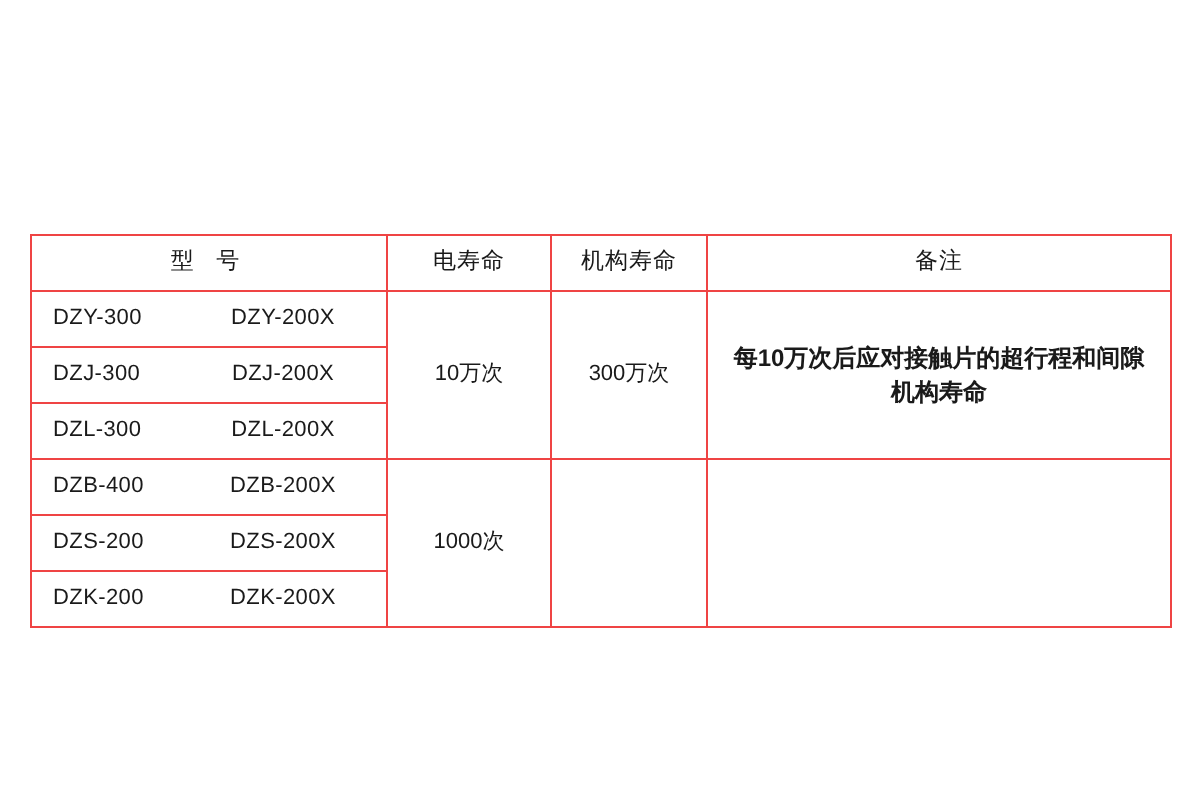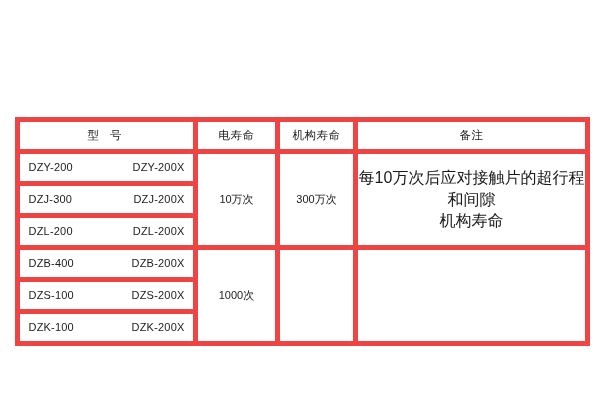--- a/index.html
+++ b/index.html
@@ -26,21 +26,21 @@
     top: 117px;
     width: 570px;
   }
   table.spec {
     border-collapse: collapse;
     width: 570px;
     table-layout: fixed;
     font-size: 11px;
   }
   table.spec td {
-    border: 5px solid #ef4444;
+    border: 1px solid #ef4444;
     padding: 0;
     vertical-align: middle;
     text-align: center;
     height: 27px;
     line-height: 1.35;
   }
   .col-model   { width: 178px; }
   .col-elec    { width: 82px; }
   .col-mech    { width: 78px; }
   .col-remark  { width: 232px; }
@@ -58,28 +58,29 @@
     letter-spacing: 0.2px;
   }
   .model-cell .m1 {
     display: inline-block;
     min-width: 74px;
     text-align: left;
   }
   .model-cell .m2 {
     display: inline-block;
     min-width: 82px;
-    text-align: right;
+    text-align: center;
   }
   .remark-cell {
     text-align: left;
     vertical-align: top;
     padding: 6px 8px 0 10px;
-    font-size: 16px;
+    font-size: 12px;
     line-height: 1.9;
+    font-weight: bold;
   }
   .remark-cell .line {
     display: block;
   }
   .blank {
     background: #ffffff;
   }
 </style>
 </head>
 <body>
@@ -96,58 +97,58 @@
       <tbody>
         <tr>
           <td class="hdr hdr-model">型    号</td>
           <td class="hdr">电寿命</td>
           <td class="hdr">机构寿命</td>
           <td class="hdr">备注</td>
         </tr>
 
         <tr>
           <td class="model-cell">
-            <span class="m1">DZY-200</span><span class="m2">DZY-200X</span>
+            <span class="m1">DZY-300</span><span class="m2">DZY-200X</span>
           </td>
           <td rowspan="3">10万次</td>
           <td rowspan="3">300万次</td>
           <td rowspan="3" class="remark-cell">
             <span class="line">每10万次后应对接触片的超行程和间隙</span>
             <span class="line">机构寿命</span>
           </td>
         </tr>
 
         <tr>
           <td class="model-cell">
             <span class="m1">DZJ-300</span><span class="m2">DZJ-200X</span>
           </td>
         </tr>
 
         <tr>
           <td class="model-cell">
-            <span class="m1">DZL-200</span><span class="m2">DZL-200X</span>
+            <span class="m1">DZL-300</span><span class="m2">DZL-200X</span>
           </td>
         </tr>
 
         <tr>
           <td class="model-cell">
             <span class="m1">DZB-400</span><span class="m2">DZB-200X</span>
           </td>
           <td rowspan="3">1000次</td>
           <td rowspan="3" class="blank"></td>
           <td rowspan="3" class="blank"></td>
         </tr>
 
         <tr>
           <td class="model-cell">
-            <span class="m1">DZS-100</span><span class="m2">DZS-200X</span>
+            <span class="m1">DZS-200</span><span class="m2">DZS-200X</span>
           </td>
         </tr>
 
         <tr>
           <td class="model-cell">
-            <span class="m1">DZK-100</span><span class="m2">DZK-200X</span>
+            <span class="m1">DZK-200</span><span class="m2">DZK-200X</span>
           </td>
         </tr>
       </tbody>
     </table>
   </div>
 </div>
 
 </body></html>

